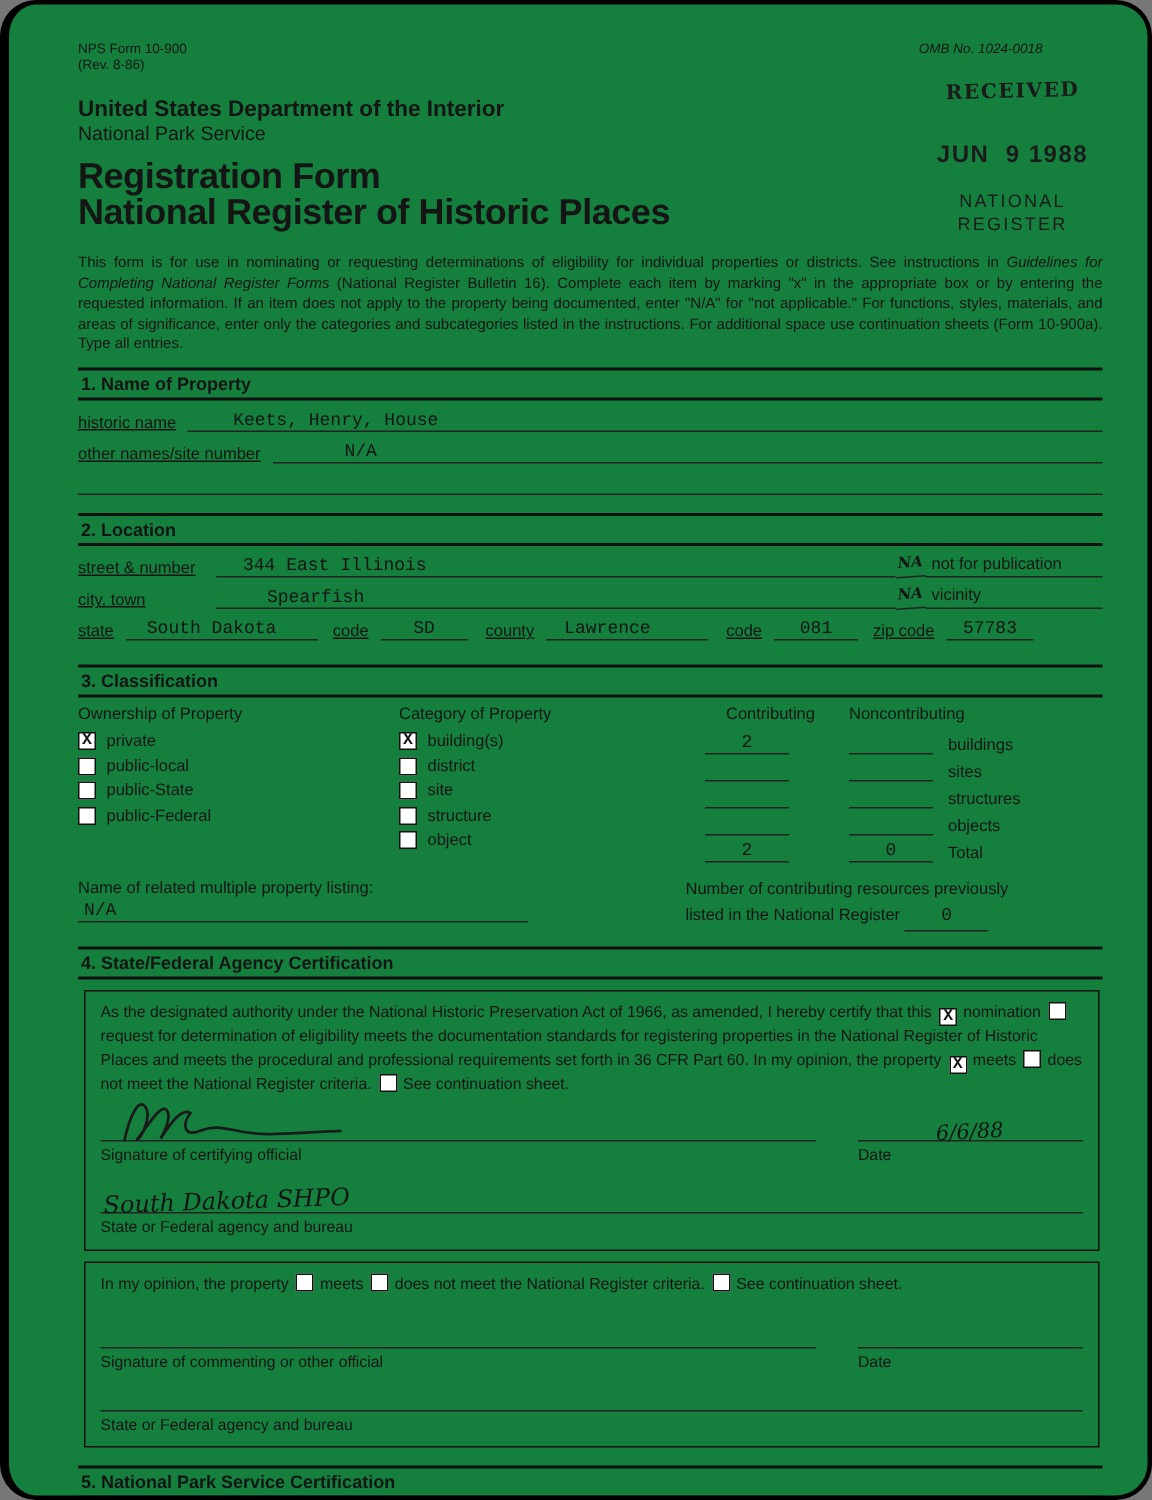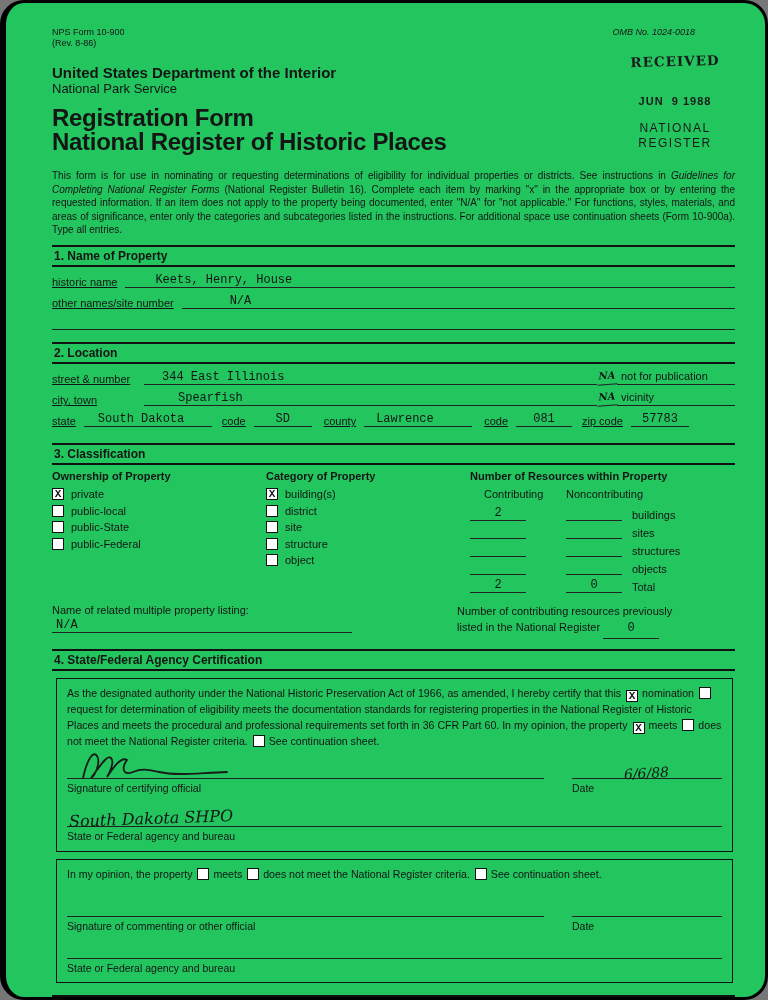--- a/index.html
+++ b/index.html
@@ -1,34 +1,34 @@
 <!DOCTYPE html>
 <html><head>
 <meta charset="utf-8">
 <style>
   * { margin:0; padding:0; box-sizing:border-box; }
   html,body { background:#777; }
   .page {
     position:relative; width:768px; height:1000px; margin:0 auto;
-    background:#22c55e; color:#151515; overflow:hidden;
+    background:#15803d; color:#151515; overflow:hidden;
     font-family:"Liberation Sans", sans-serif;
     border:3px solid #000; border-left:6px solid #000; border-radius:24px;
   }
   .content { position:relative; padding:24px 30px 0 46px; height:100%; }
 
   
   .meta-row { display:flex; justify-content:space-between; font-size:9px; line-height:1.25; }
   .omb { font-style:italic; padding-right:40px; }
   .dept { margin-top:14px; font-size:15px; font-weight:bold; }
   .nps  { font-size:13px; }
   .big-title { margin-top:10px; font-size:24px; font-weight:bold; line-height:1.04; letter-spacing:-0.3px; width:430px; }
 
   .stamp { position:absolute; top:50px; left:594px; width:150px; text-align:center; color:#1b1b1b; }
   .stamp .received { font-family:"DejaVu Serif", serif; font-weight:bold; font-size:13.5px; letter-spacing:1px; transform:rotate(-1.5deg); }
-  .stamp .sdate { margin-top:26px; font-size:11px; font-weight:bold; letter-spacing:1px; white-space:pre; }
+  .stamp .sdate { margin-top:26px; font-size:16px; font-weight:bold; letter-spacing:1px; white-space:pre; }
   .stamp .nr { margin-top:14px; font-size:12px; letter-spacing:1.5px; line-height:1.25; }
 
   .instructions { margin-top:14px; font-size:10px; line-height:1.34; text-align:justify; }
 
   
   .sec-header {
     margin-top:8px; font-size:12px; font-weight:bold;
     border-top:2.5px solid #111; border-bottom:2.5px solid #111;
     padding:2px 0 2px 2px;
   }
@@ -43,21 +43,21 @@
   .cb { display:inline-block; width:12px; height:12px; border:1.5px solid #111; background:#fff;
         font-family:"Liberation Mono", monospace; font-size:11px; font-weight:bold; line-height:10px;
         text-align:center; vertical-align:-2px; overflow:visible; }
   .cb-inline { margin:0 4px 0 2px; }
 
   
   .class-cols { display:flex; margin-top:5px; font-size:11px; }
   .col-own { width:214px; }
   .col-cat { width:204px; }
   .col-res { flex:1; }
-  .col-title { margin-bottom:6px;font-weight:bold; }
+  .col-title { margin-bottom:6px; }
   .cb-row { display:flex; align-items:center; margin-bottom:4.5px; }
   .cb-row .cb { margin-right:7px; }
   .res-heads { display:flex; margin-bottom:6px; }
   .res-heads span:first-child { width:96px; padding-left:14px; }
   .res-row { display:flex; align-items:flex-end; margin-bottom:3px; height:15px; }
   .res-blank { width:56px; margin-right:40px; border-bottom:1.5px solid #222; text-align:center;
                font-family:"Liberation Mono", monospace; font-size:12px; }
   .res-blank.second { margin-right:10px; }
   .related-row { display:flex; margin-top:8px; font-size:11px; }
   .related-left { flex:1; padding-right:30px; }
@@ -190,21 +190,20 @@
         <span class="cb"></span>
         <span>structure</span>
       </div>
       <div class="cb-row">
         <span class="cb"></span>
         <span>object</span>
       </div>
     </div>
 
     <div class="col-res">
-      <div class="col-title">Number of Resources within Property</div>
       <div class="res-heads">
         <span>Contributing</span>
         <span>Noncontributing</span>
       </div>
       <div class="res-row">
         <span class="res-blank">2</span>
         <span class="res-blank second"></span>
         <span>buildings</span>
       </div>
       <div class="res-row">

